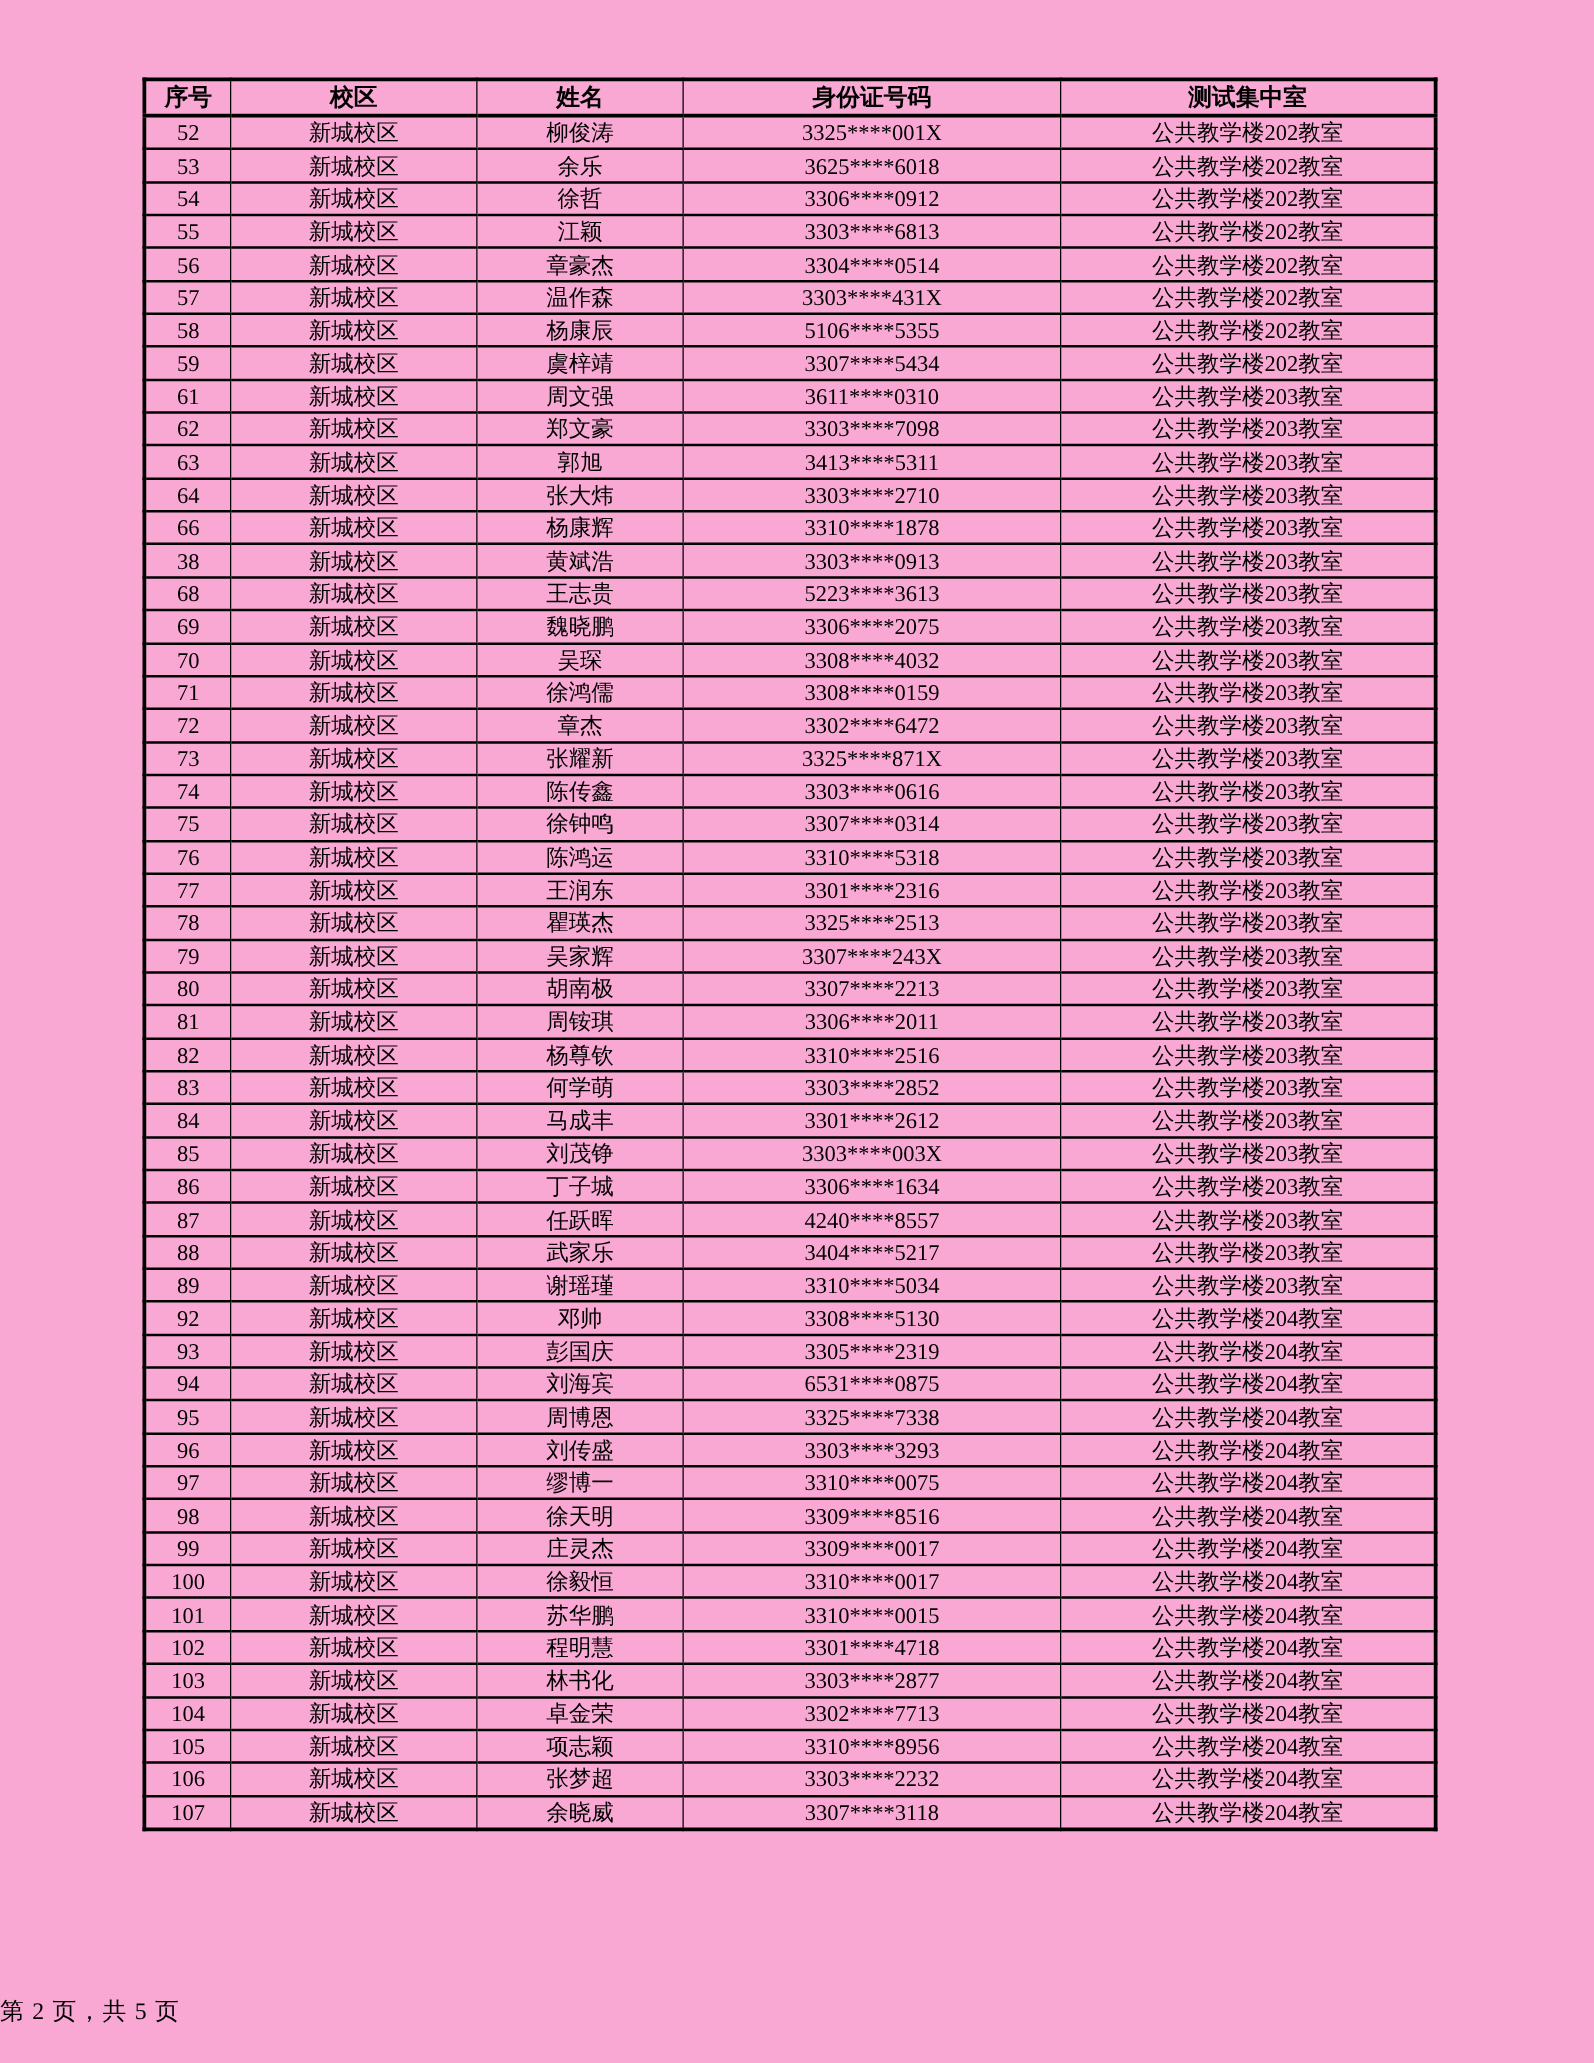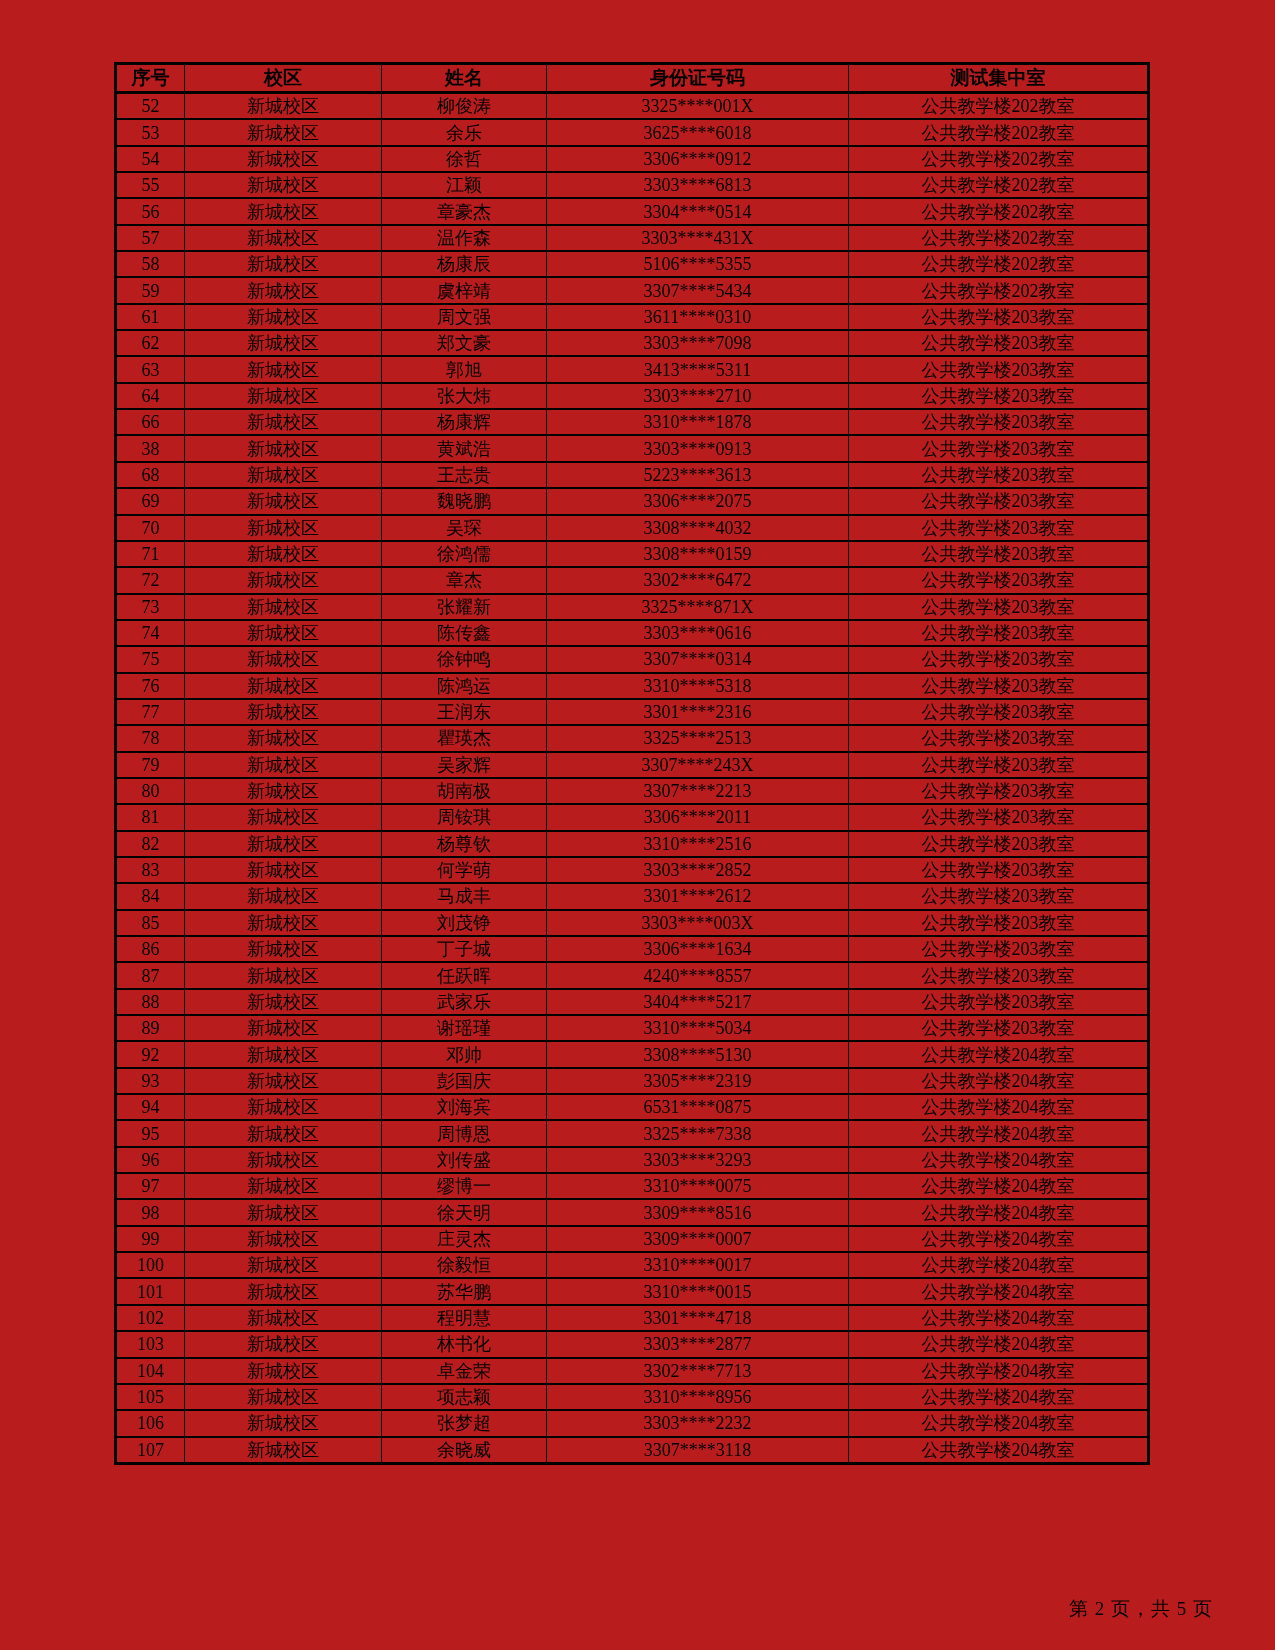--- a/index.html
+++ b/index.html
@@ -10,21 +10,21 @@
   body {
     width: 1275px;
     height: 1650px;
     font-family: "Liberation Serif", "DejaVu Serif", serif;
     color: #000000;
   }
   .page {
     position: relative;
     width: 1275px;
     height: 1650px;
-    background: #b91c1c;
+    background: #f9a8d4;
     overflow: hidden;
   }
   table.roster {
     position: absolute;
     left: 114px;
     top: 62px;
     width: 1033px;
     border-collapse: collapse;
     table-layout: fixed;
     border: 3px solid #000000;
@@ -50,21 +50,21 @@
   table.roster td {
     height: 24.35px;
     font-size: 18px;
     line-height: 1;
   }
   .footer {
     position: absolute;
     left: 0;
     top: 1596px;
     width: 1213px;
-    text-align: right;
+    text-align: left;
     font-size: 19px;
     letter-spacing: 1px;
   }
 </style>
 </head>
 <body>
 
 <div class="page">
 
   <table class="roster">
@@ -383,21 +383,21 @@
           <td>98</td>
           <td>新城校区</td>
           <td>徐天明</td>
           <td>3309****8516</td>
           <td>公共教学楼204教室</td>
         </tr>
         <tr>
           <td>99</td>
           <td>新城校区</td>
           <td>庄灵杰</td>
-          <td>3309****0007</td>
+          <td>3309****0017</td>
           <td>公共教学楼204教室</td>
         </tr>
         <tr>
           <td>100</td>
           <td>新城校区</td>
           <td>徐毅恒</td>
           <td>3310****0017</td>
           <td>公共教学楼204教室</td>
         </tr>
         <tr>

